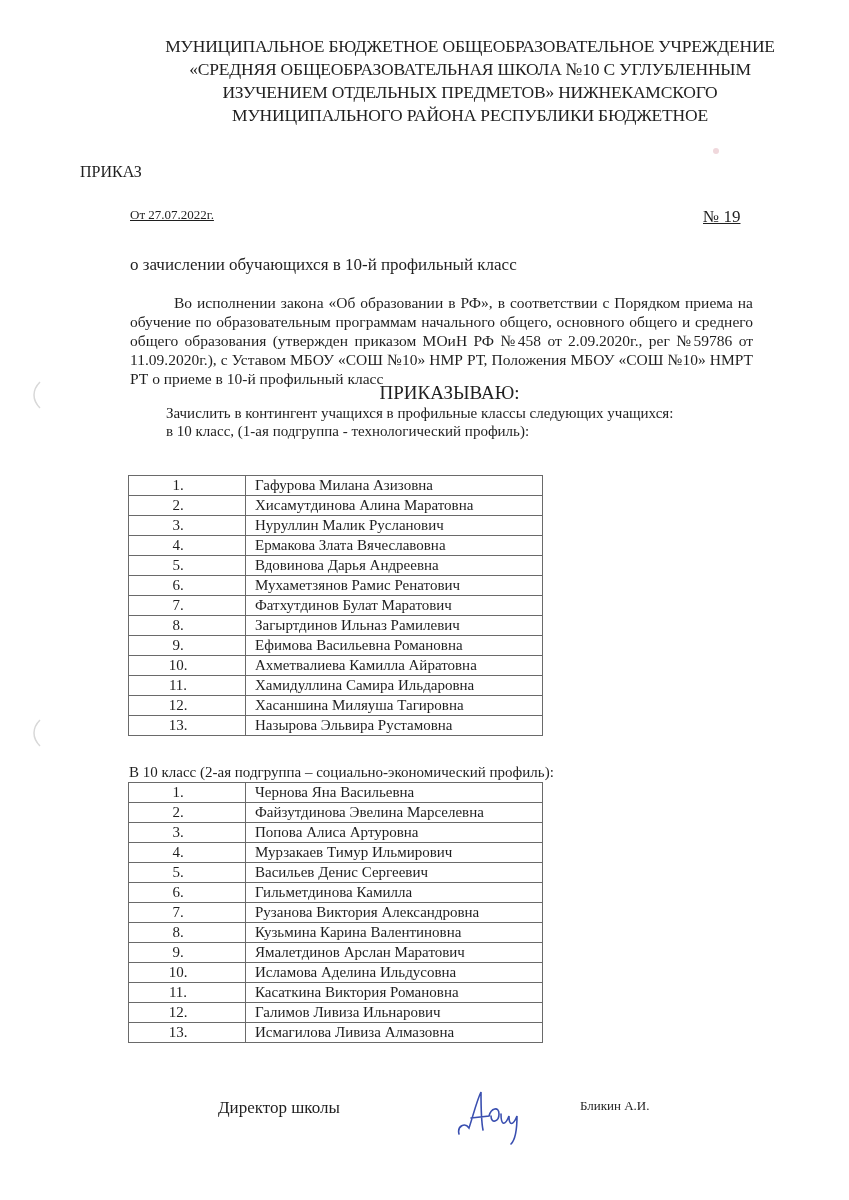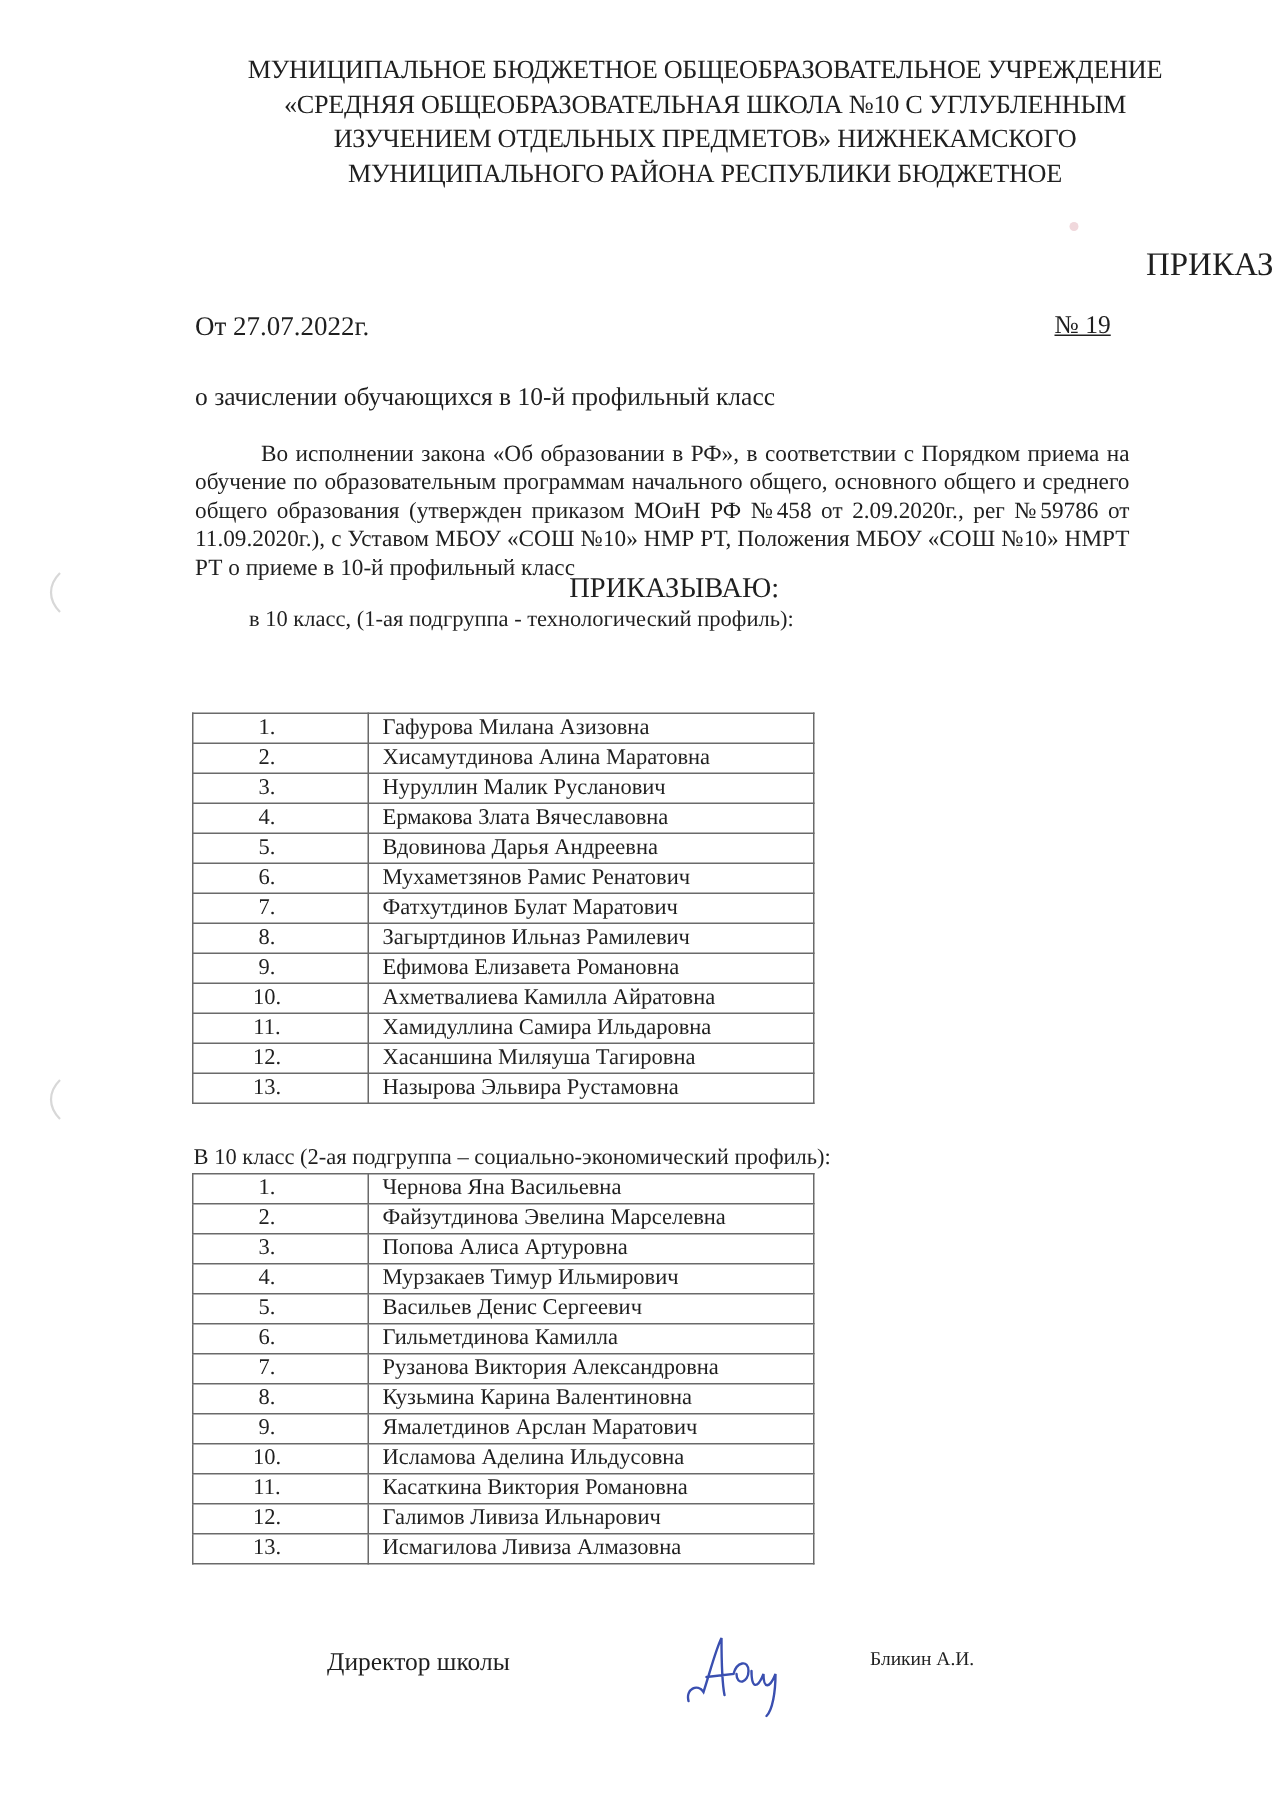--- a/index.html
+++ b/index.html
@@ -12,25 +12,26 @@
       color: #1f1f1f;
     }
     .page { position: absolute; left: 0; top: 0; width: 772px; height: 1200px; }
     .header {
       position: absolute; left: 120px; top: 35px; width: 700px;
       text-align: center; font-size: 17.5px; line-height: 23px;
       letter-spacing: -0.2px;
     }
     .title {
       position: absolute; left: 0; width: 849px; top: 163px;
-      text-align: right; font-size: 22px;
+      text-align: left; font-size: 16px;
       padding-left: 80px; box-sizing: border-box;
     }
     .date {
-      position: absolute; left: 130px; top: 207px; font-size: 18px;
+      position: absolute; left: 130px; top: 207px; font-size: 13px;
+      text-decoration: underline;
       text-align: right;
     }
     .number {
       position: absolute; left: 703px; top: 207px; font-size: 17px;
       text-decoration: underline;
     }
     .subject {
       position: absolute; left: 130px; top: 255px; font-size: 17px;
     }
     .preamble {
@@ -88,20 +89,21 @@
   <div class="date">От 27.07.2022г.</div>
   <div class="number">№ 19</div>
 
   <div class="subject">о зачислении обучающихся в 10-й профильный класс</div>
 
   <div class="preamble">Во исполнении закона «Об образовании в РФ», в соответствии с Порядком приема на обучение по образовательным программам начального общего, основного общего и среднего общего образования (утвержден приказом МОиН РФ №458 от 2.09.2020г., рег №59786 от 11.09.2020г.), с Уставом МБОУ «СОШ №10» НМР РТ, Положения МБОУ «СОШ №10» НМРТ РТ о приеме в 10-й профильный класс</div>
 
   <div class="order-word">ПРИКАЗЫВАЮ:</div>
 
   <div class="enroll">
+    <div>Зачислить в контингент учащихся в профильные классы следующих учащихся:</div>
     <div>в 10 класс,  (1-ая подгруппа - технологический профиль):</div>
   </div>
 
   <table class="list" id="table1">
     <tbody id="group1-body">
         <tr>
           <td class="num">1.</td>
           <td class="name">Гафурова Милана Азизовна</td>
         </tr>
         <tr>
@@ -127,21 +129,21 @@
         <tr>
           <td class="num">7.</td>
           <td class="name">Фатхутдинов Булат Маратович</td>
         </tr>
         <tr>
           <td class="num">8.</td>
           <td class="name">Загыртдинов Ильназ Рамилевич</td>
         </tr>
         <tr>
           <td class="num">9.</td>
-          <td class="name">Ефимова Елизавета Романовна</td>
+          <td class="name">Ефимова Васильевна Романовна</td>
         </tr>
         <tr>
           <td class="num">10.</td>
           <td class="name">Ахметвалиева Камилла Айратовна</td>
         </tr>
         <tr>
           <td class="num">11.</td>
           <td class="name">Хамидуллина Самира Ильдаровна</td>
         </tr>
         <tr>

